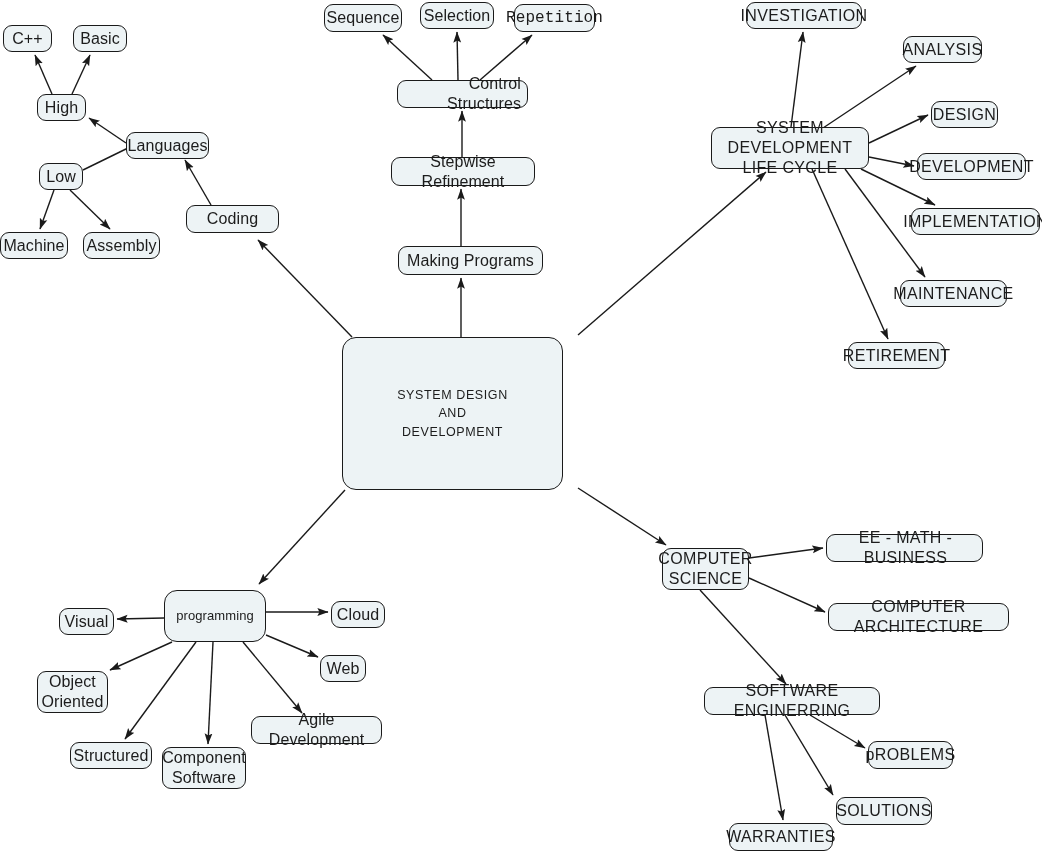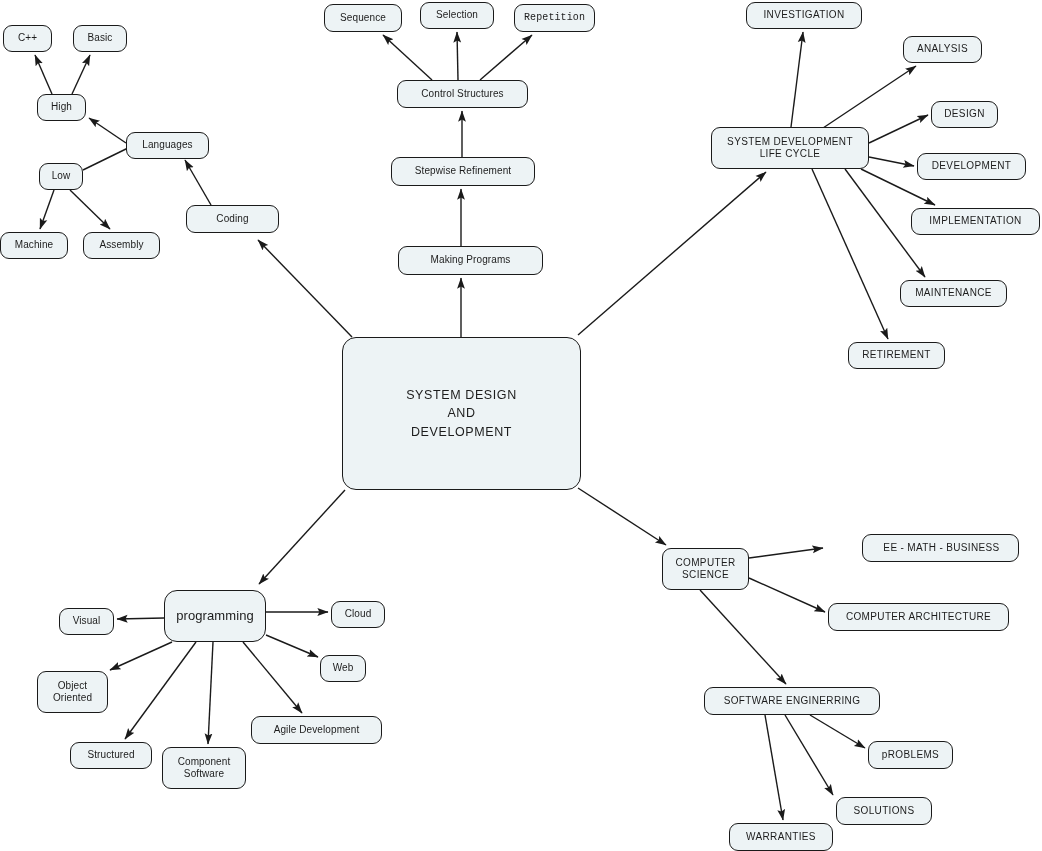--- a/index.html
+++ b/index.html
@@ -29,21 +29,21 @@
     position: absolute;
     box-sizing: border-box;
     display: flex;
     align-items: center;
     justify-content: center;
     text-align: center;
     background: #edf3f5;
     border: 1.3px solid #1a1a1a;
     border-radius: 9px;
     color: #1c1c1c;
-    font-size: 10px;
+    font-size: 16px;
     line-height: 1.25;
     letter-spacing: 0.1px;
     white-space: pre-line;
     padding: 2px 6px;
     z-index: 2;
   }
   .node.central {
     border-radius: 14px;
     font-size: 12.5px;
     line-height: 1.45;
@@ -101,21 +101,21 @@
         <line x1="578" y1="488" x2="666" y2="545" stroke="#1a1a1a" stroke-width="1.4" marker-end="url(#arrowhead)"></line>
         <line x1="749" y1="558" x2="823" y2="548" stroke="#1a1a1a" stroke-width="1.4" marker-end="url(#arrowhead)"></line>
         <line x1="749" y1="578" x2="825" y2="612" stroke="#1a1a1a" stroke-width="1.4" marker-end="url(#arrowhead)"></line>
         <line x1="700" y1="590" x2="786" y2="684" stroke="#1a1a1a" stroke-width="1.4" marker-end="url(#arrowhead)"></line>
         <line x1="810" y1="715" x2="865" y2="748" stroke="#1a1a1a" stroke-width="1.4" marker-end="url(#arrowhead)"></line>
         <line x1="785" y1="715" x2="833" y2="795" stroke="#1a1a1a" stroke-width="1.4" marker-end="url(#arrowhead)"></line>
         <line x1="765" y1="715" x2="783" y2="820" stroke="#1a1a1a" stroke-width="1.4" marker-end="url(#arrowhead)"></line>
       </g>
   </svg>
   <div id="nodes-group">
-      <div class="node central" style="left: 342px; top: 337px; width: 239px; height: 153px;">SYSTEM DESIGN
+      <div class="node central" style="left: 342px; top: 337px; width: 221px; height: 153px;">SYSTEM DESIGN
 AND
 DEVELOPMENT</div>
       <div class="node" style="left: 186px; top: 205px; width: 93px; height: 28px;">Coding</div>
       <div class="node" style="left: 126px; top: 132px; width: 83px; height: 27px;">Languages</div>
       <div class="node" style="left: 37px; top: 94px; width: 49px; height: 27px;">High</div>
       <div class="node" style="left: 39px; top: 163px; width: 44px; height: 27px;">Low</div>
       <div class="node" style="left: 3px; top: 25px; width: 49px; height: 27px;">C++</div>
       <div class="node" style="left: 73px; top: 25px; width: 54px; height: 27px;">Basic</div>
       <div class="node" style="left: 0px; top: 232px; width: 68px; height: 27px;">Machine</div>
       <div class="node" style="left: 83px; top: 232px; width: 77px; height: 27px;">Assembly</div>
@@ -139,20 +139,20 @@
       <div class="node" style="left: 331px; top: 601px; width: 54px; height: 27px; text-align: right;">Cloud</div>
       <div class="node" style="left: 320px; top: 655px; width: 46px; height: 27px;">Web</div>
       <div class="node" style="left: 37px; top: 671px; width: 71px; height: 42px;">Object
 Oriented</div>
       <div class="node" style="left: 70px; top: 742px; width: 82px; height: 27px;">Structured</div>
       <div class="node" style="left: 162px; top: 747px; width: 84px; height: 42px;">Component
 Software</div>
       <div class="node" style="left: 251px; top: 716px; width: 131px; height: 28px;">Agile Development</div>
       <div class="node caps" style="left: 662px; top: 548px; width: 87px; height: 42px;">COMPUTER
 SCIENCE</div>
-      <div class="node caps" style="left: 862px; top: 534px; width: 157px; height: 28px; padding-left: 8px;">EE - MATH - BUSINESS</div>
+      <div class="node caps" style="left: 826px; top: 534px; width: 157px; height: 28px; padding-left: 8px;">EE - MATH - BUSINESS</div>
       <div class="node caps" style="left: 828px; top: 603px; width: 181px; height: 28px;">COMPUTER ARCHITECTURE</div>
       <div class="node caps" style="left: 704px; top: 687px; width: 176px; height: 28px;">SOFTWARE ENGINERRING</div>
       <div class="node caps" style="left: 868px; top: 741px; width: 85px; height: 28px;">pROBLEMS</div>
       <div class="node caps" style="left: 836px; top: 797px; width: 96px; height: 28px;">SOLUTIONS</div>
       <div class="node caps" style="left: 729px; top: 823px; width: 104px; height: 28px;">WARRANTIES</div>
     </div>
 </div>
 
 </body></html>

